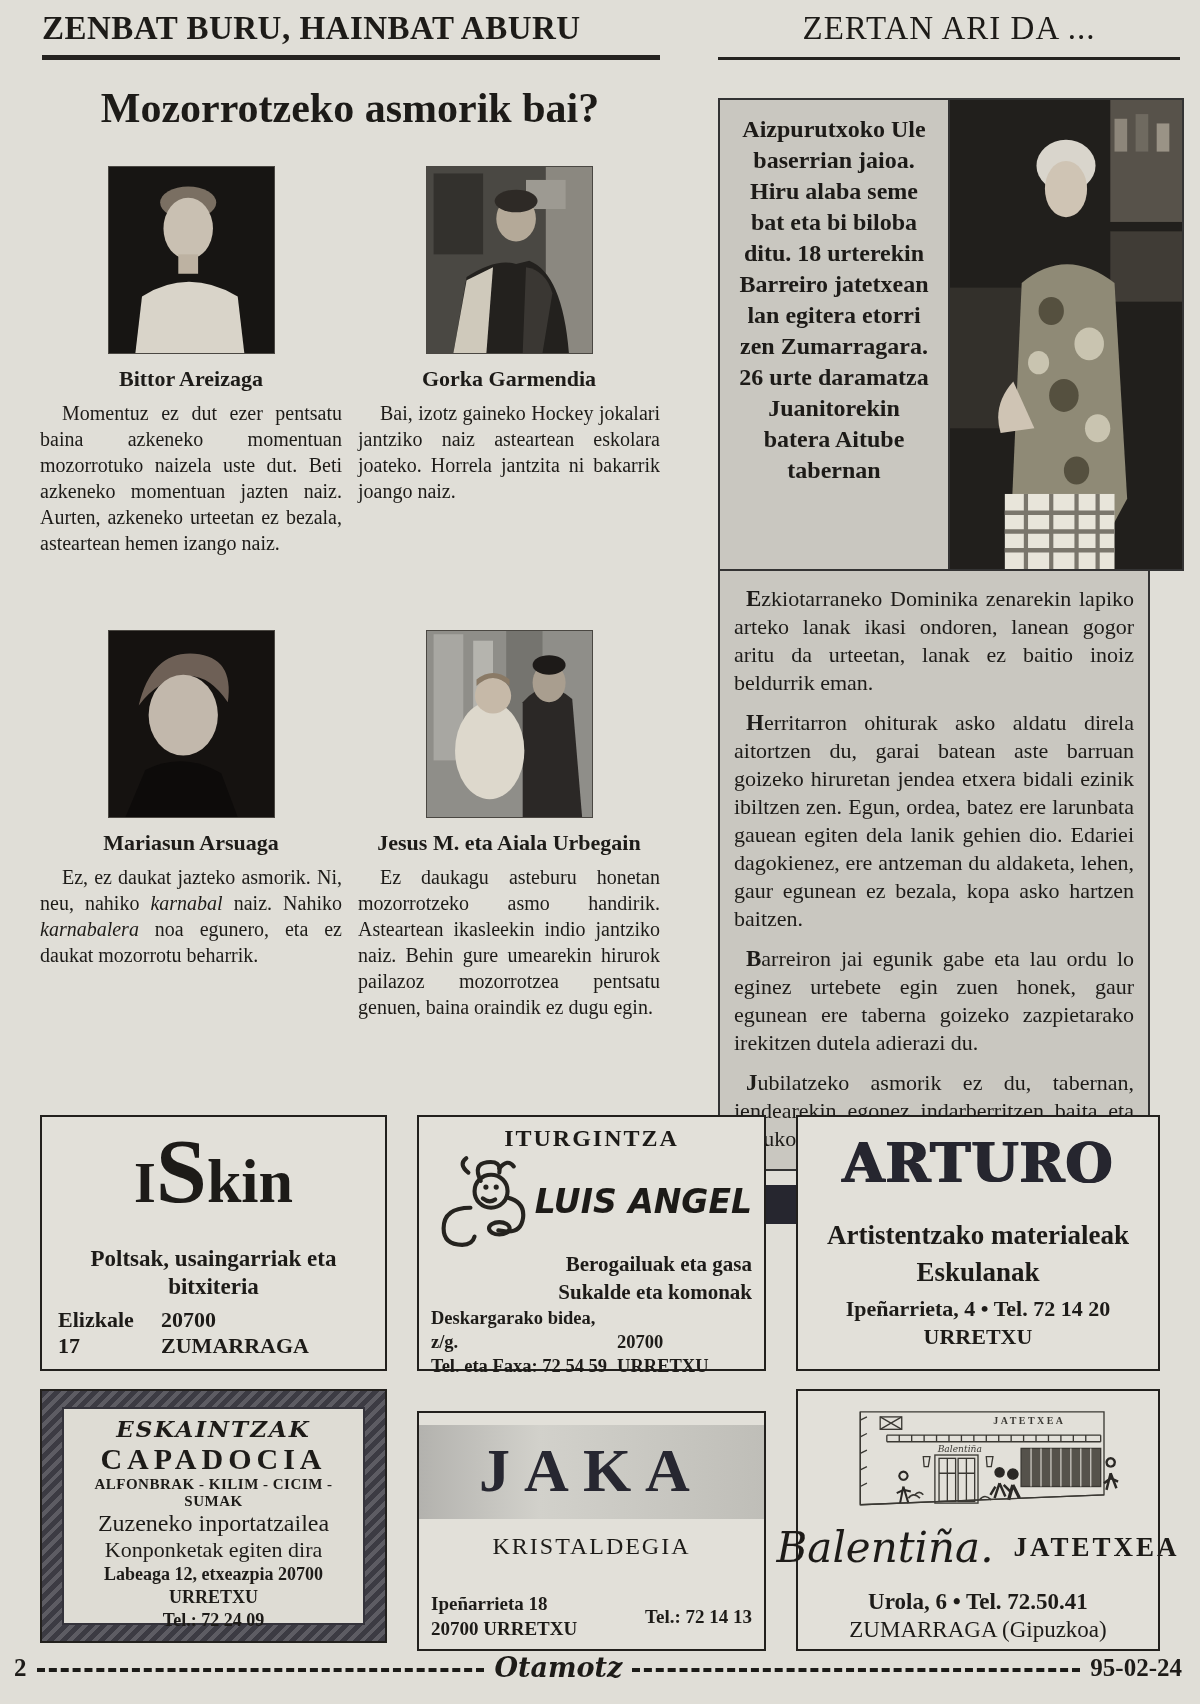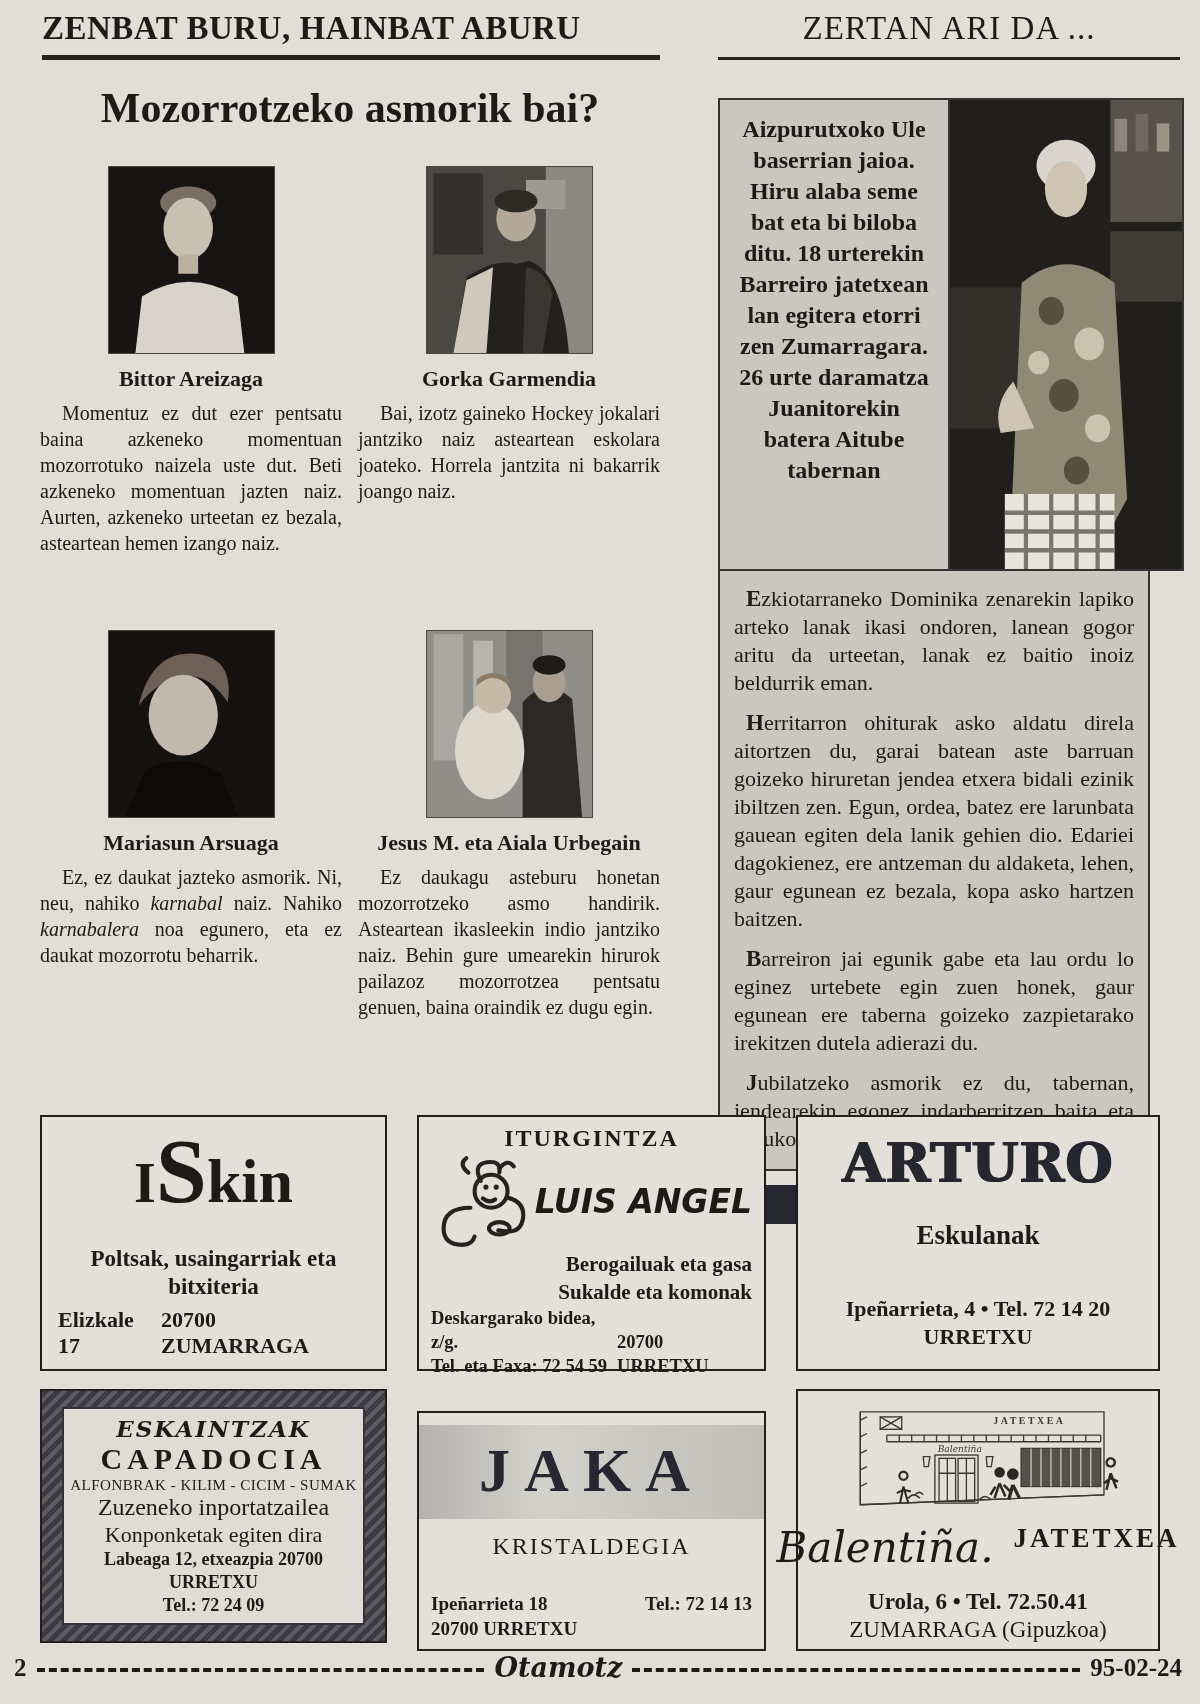--- a/index.html
+++ b/index.html
@@ -71,35 +71,35 @@
     letter-spacing:1px;text-shadow:1px 0 #26262f,-1px 0 #26262f;margin-top:4px;}
   .arturo-lines{font-size:27px;font-weight:bold;line-height:37px;margin-top:22px;}
   .arturo-addr{margin-top:auto;font-weight:bold;font-size:22px;line-height:28px;padding-bottom:8px;}
 
   .ad-cap{height:254px;background:repeating-linear-gradient(135deg,#3c3b43 0 5px,#5d5c63 5px 9px);
     padding:16px 20px;}
   .cap-inner{background:#dedcd4;border:2px solid #34333b;height:100%;box-sizing:border-box;
     text-align:center;padding:6px 4px;display:flex;flex-direction:column;justify-content:space-between;}
   .cap-esk{font-family:"DejaVu Serif",serif;font-style:italic;font-weight:bold;font-size:23px;letter-spacing:2px;}
   .cap-brand{font-size:30px;font-weight:bold;letter-spacing:5px;}
-  .cap-sub{font-size:15px;font-weight:normal;letter-spacing:.5px;}
+  .cap-sub{font-size:15px;font-weight:bold;letter-spacing:.5px;}
   .cap-l2{font-size:24px;}
   .cap-l3{font-size:22px;}
   .cap-addr{font-weight:bold;font-size:18px;line-height:23px;}
 
   .ad-jaka{height:240px;margin-top:22px;display:flex;flex-direction:column;padding:0 0 8px;}
   .jaka-band{margin-top:12px;background:linear-gradient(90deg,#b3b2ae,#d2d1cb 35%,#bfbeb8);
     text-align:center;padding:14px 0 18px;}
   .jaka-brand{font-size:62px;font-weight:bold;letter-spacing:14px;color:#272731;line-height:1;}
   .jaka-sub{text-align:center;font-size:24px;letter-spacing:2px;margin-top:14px;}
-  .jaka-bottom{margin-top:auto;display:flex;justify-content:space-between;align-items:flex-start;
+  .jaka-bottom{margin-top:auto;display:flex;justify-content:space-between;align-items:center;
     padding:0 12px;font-weight:bold;font-size:19px;line-height:25px;}
 
   .ad-bal{height:262px;padding:6px 8px;display:flex;flex-direction:column;align-items:center;}
-  .bal-row{display:flex;align-items:flex-start;gap:20px;margin-top:0;}
+  .bal-row{display:flex;align-items:center;gap:20px;margin-top:0;}
   .bal-script{font-family:"DejaVu Serif",serif;font-style:italic;font-size:42px;}
   .bal-brand{font-weight:bold;font-size:27px;letter-spacing:3px;}
   .bal-addr{font-weight:bold;font-size:23px;margin-top:17px;}
   .bal-city{font-size:23px;margin-top:2px;}
 
   
   .footer{left:14px;top:1652px;width:1168px;display:flex;align-items:center;gap:10px;}
   .dash{flex:1;border-top:4px dashed #1c1b18;transform:translateY(2px);}
   .pageno,.fdate{font-size:25px;font-weight:bold;}
   .otamotz{font-family:"DejaVu Serif",serif;font-style:italic;font-weight:bold;font-size:27px;}
@@ -255,20 +255,21 @@
         <div>Deskargarako bidea, z/g.</div>
         <div>Tel. eta Faxa:  72 54 59</div>
       </div>
       <div>20700 URRETXU</div>
     </div>
   </div>
 
   <div class="ad ad-arturo">
     <div class="arturo-brand">ARTURO</div>
     <div class="arturo-lines">
+      <div>Artistentzako materialeak</div>
       <div>Eskulanak</div>
     </div>
     <div class="arturo-addr">
       <div>Ipeñarrieta, 4 • Tel. 72 14 20</div>
       <div>URRETXU</div>
     </div>
   </div>
 
   <div class="ad ad-cap">
     <div class="cap-inner">

